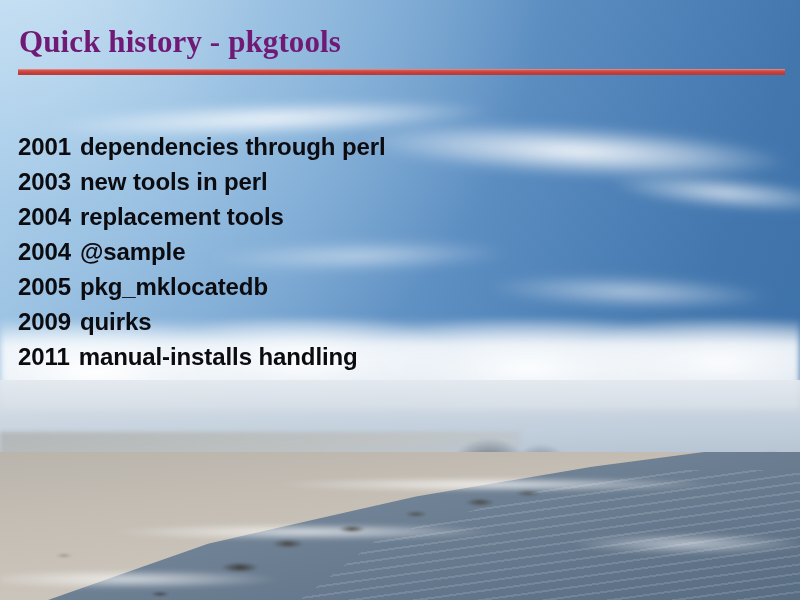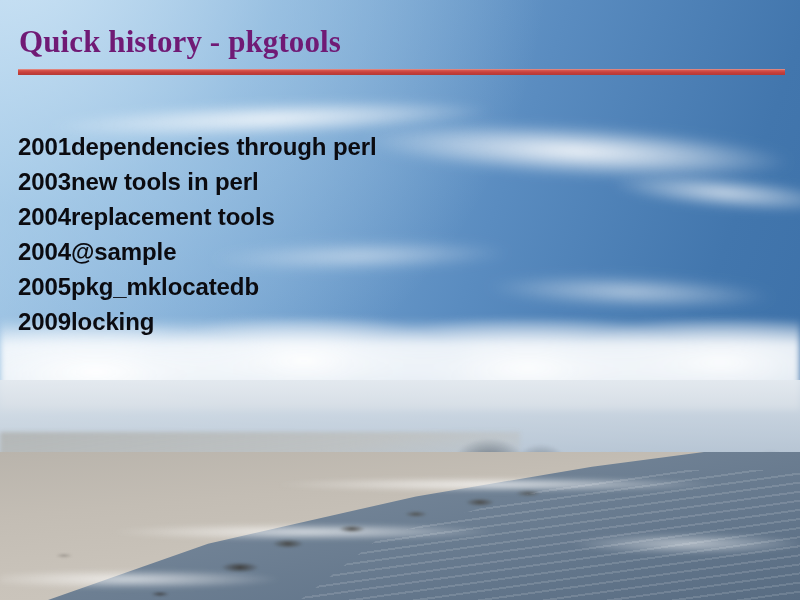--- a/index.html
+++ b/index.html
@@ -176,21 +176,21 @@
   }
   #history-list li {
     height: 35px;
     line-height: 31px;
     font-size: 24px;
     font-weight: bold;
     color: #0b0b10;
     white-space: nowrap;
     letter-spacing: -0.1px;
   }
-  #history-list .yr { }
+  #history-list .yr { margin-right: 9px; }
 </style>
 </head>
 <body>
 
 <div id="slide">
 
   <div>
     <div class="bg-layer sky"></div>
     <div class="bg-layer cirrus-a"></div>
     <div class="bg-layer cirrus-b"></div>
@@ -213,17 +213,18 @@
     <div id="title">Quick history - pkgtools</div>
 
     <div id="title-rule"></div>
 
     <ul id="history-list">
         <li><span class="yr">2001</span><span>dependencies through perl</span></li>
         <li><span class="yr">2003</span><span>new tools in perl</span></li>
         <li><span class="yr">2004</span><span>replacement tools</span></li>
         <li><span class="yr">2004</span><span>@sample</span></li>
         <li><span class="yr">2005</span><span>pkg_mklocatedb</span></li>
-        <li><span class="yr">2009</span><span>locking</span></li>
+        <li><span class="yr">2009</span><span>quirks</span></li>
+        <li><span class="yr">2011</span><span>manual-installs handling</span></li>
       </ul>
 
   </div>
 </div>
 
 </body></html>

